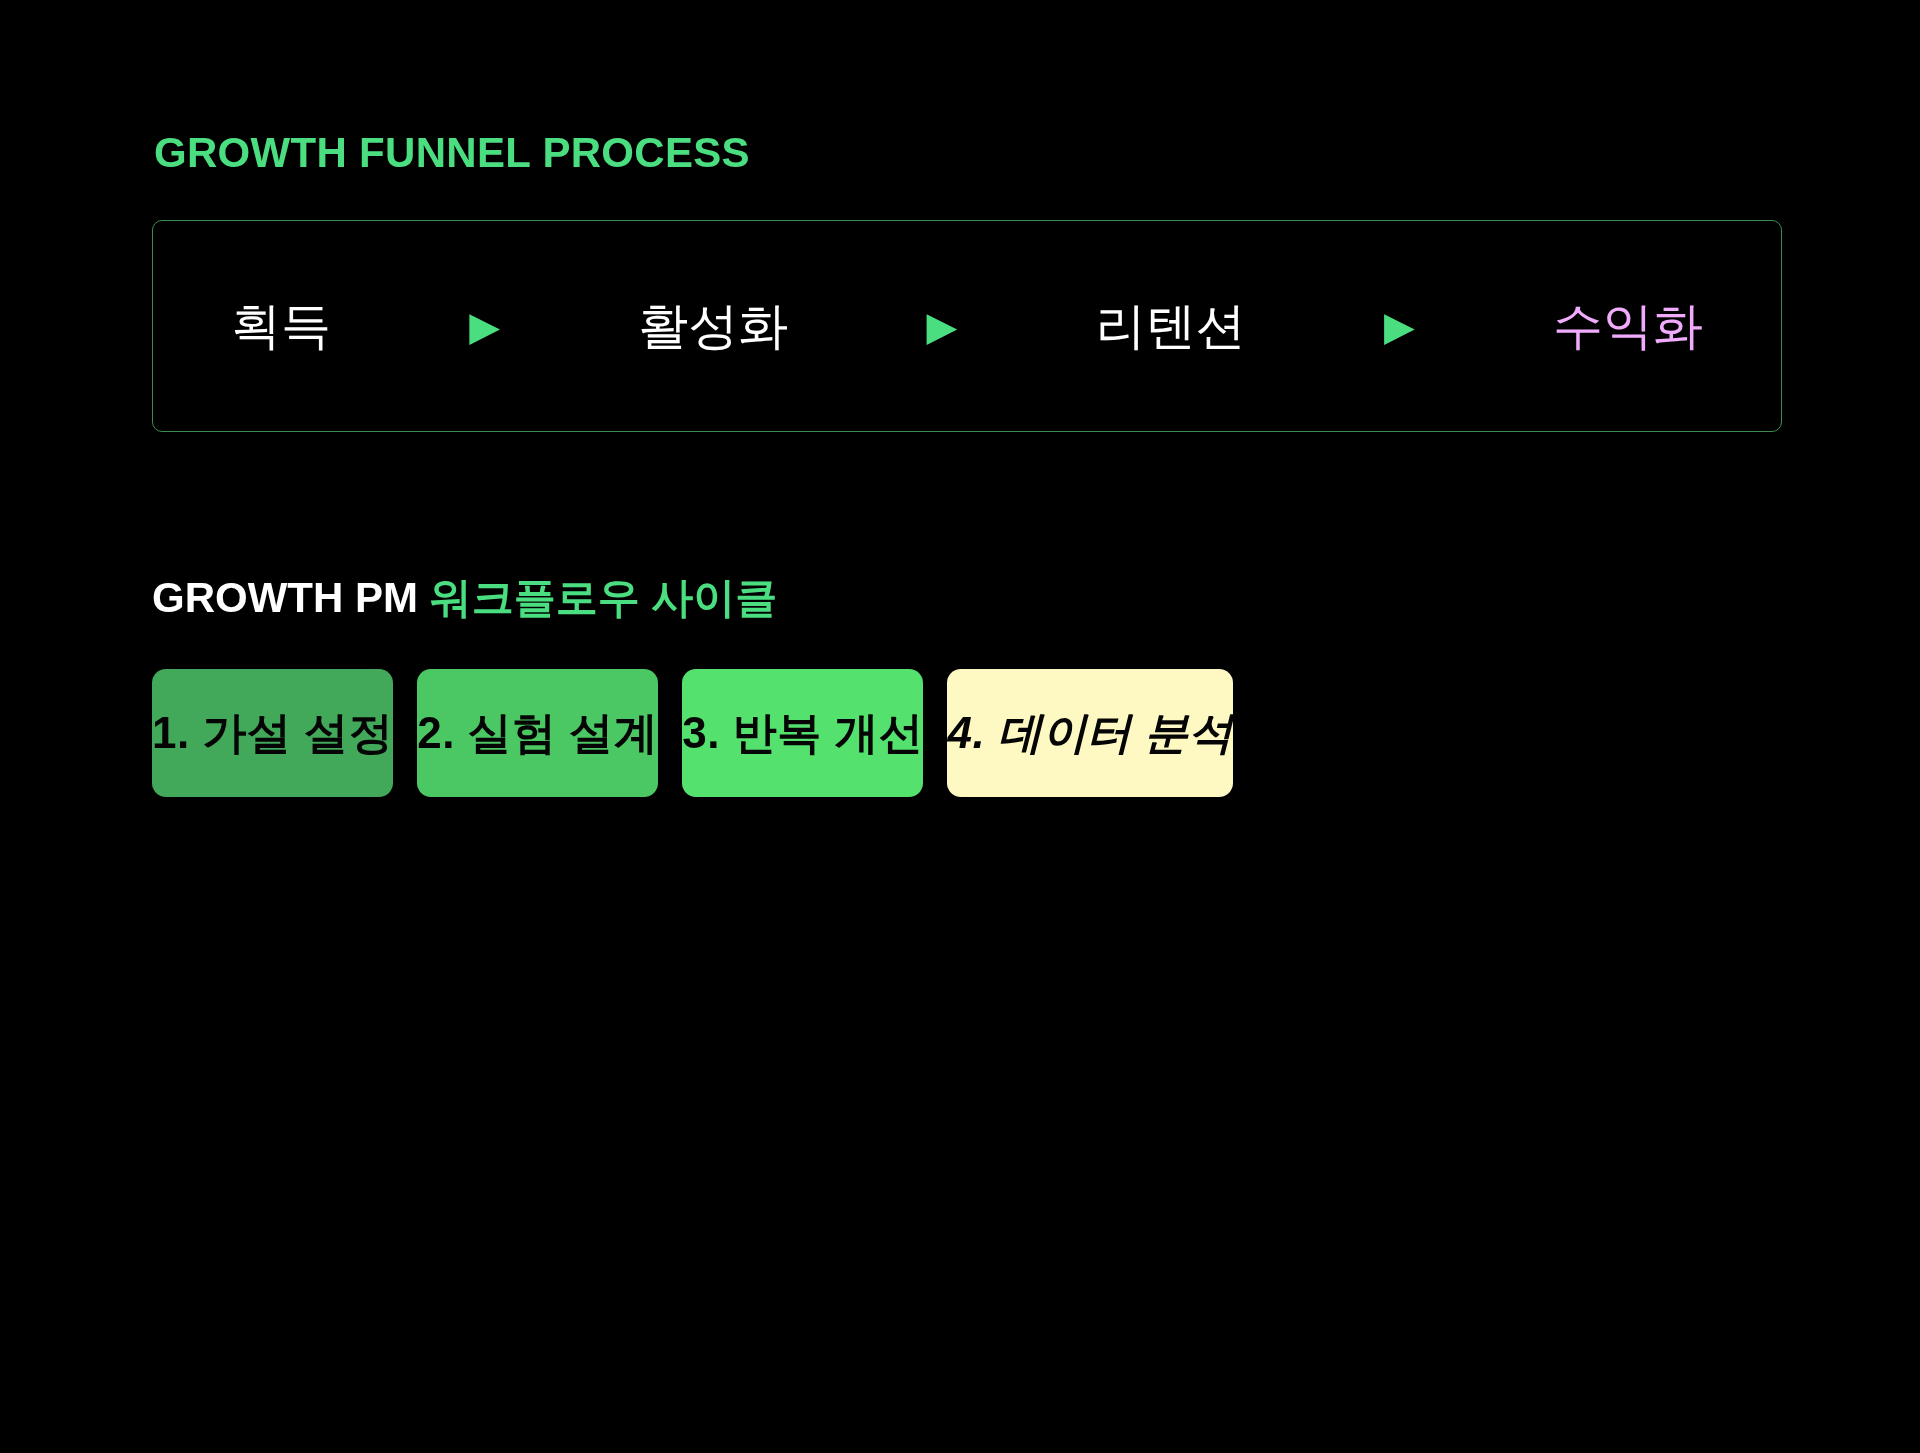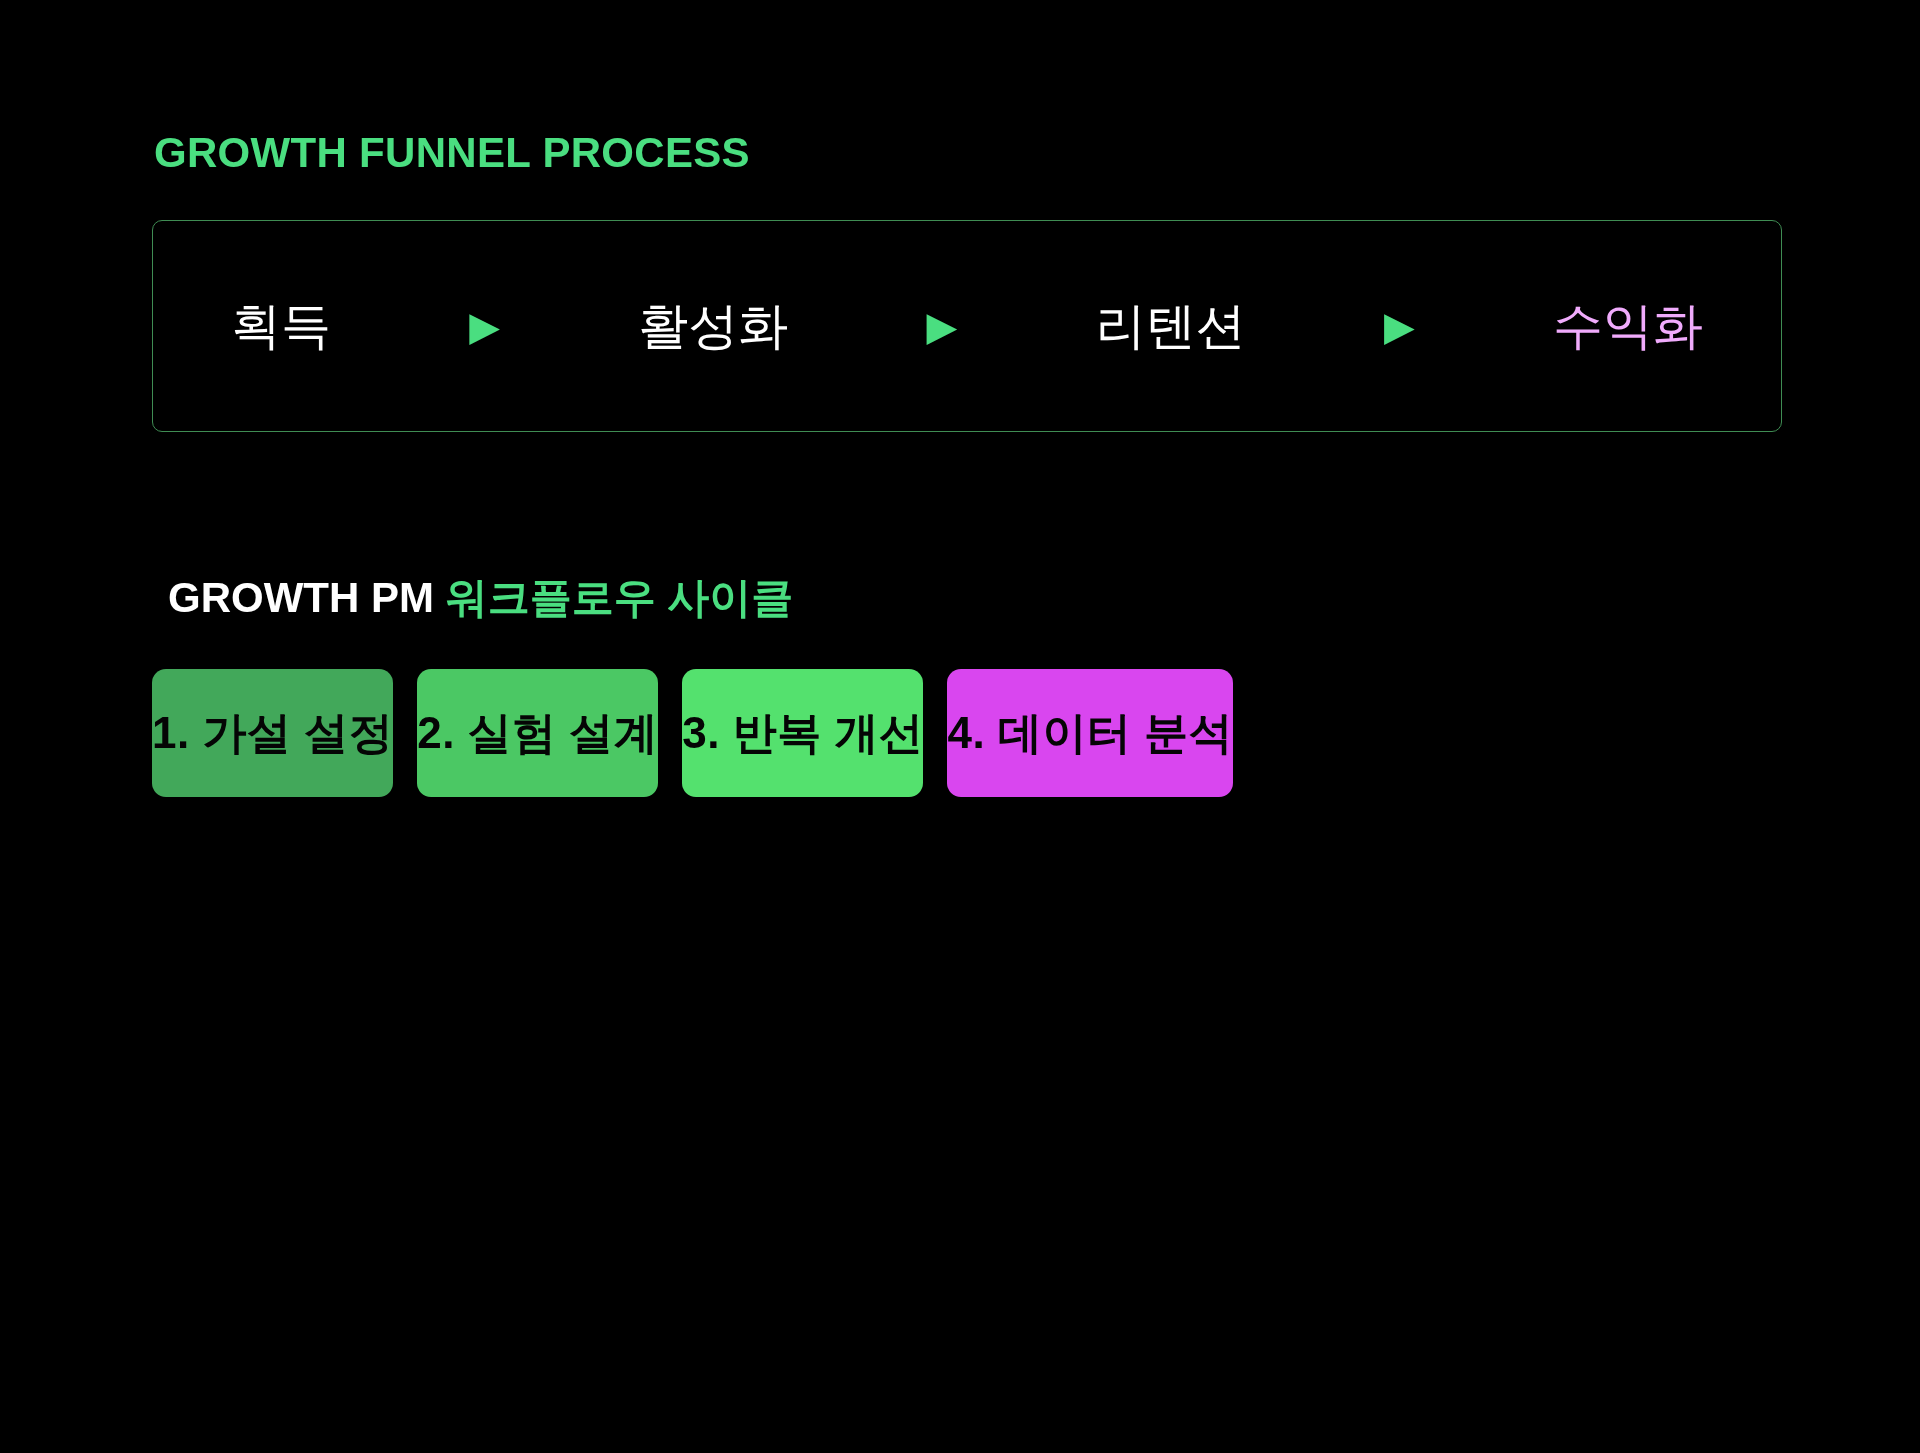--- a/index.html
+++ b/index.html
@@ -77,21 +77,21 @@
     position: absolute;
     left: 152px;
     top: 575px;
     width: 1630px;
   }
 
   .workflow-title {
     font-size: 42px;
     font-weight: 700;
     line-height: 1.1;
-    margin: 0 0 48px 16px;
+    margin: 0 0 48px 0;
     white-space: nowrap;
     color: #ffffff;
   }
   .workflow-title .kr { color: #4ade80; }
 
   .bars {
     display: flex;
     flex-direction: row;
     gap: 24px;
   }
@@ -150,20 +150,20 @@
       </div>
 
       <div class="bar" id="bar-1" style="background: rgb(75, 200, 100);">
         <span>2. 실험 설계</span>
       </div>
 
       <div class="bar" id="bar-2" style="background: rgb(84, 225, 110); text-align: right;">
         <span>3. 반복 개선</span>
       </div>
 
-      <div class="bar" id="bar-3" style="background: #d946ef;">
+      <div class="bar" id="bar-3" style="background: #fef9c3; font-style: italic;">
         <span>4. 데이터 분석</span>
       </div>
 
     </div>
   </section>
 
 </div>
 
 </body></html>

